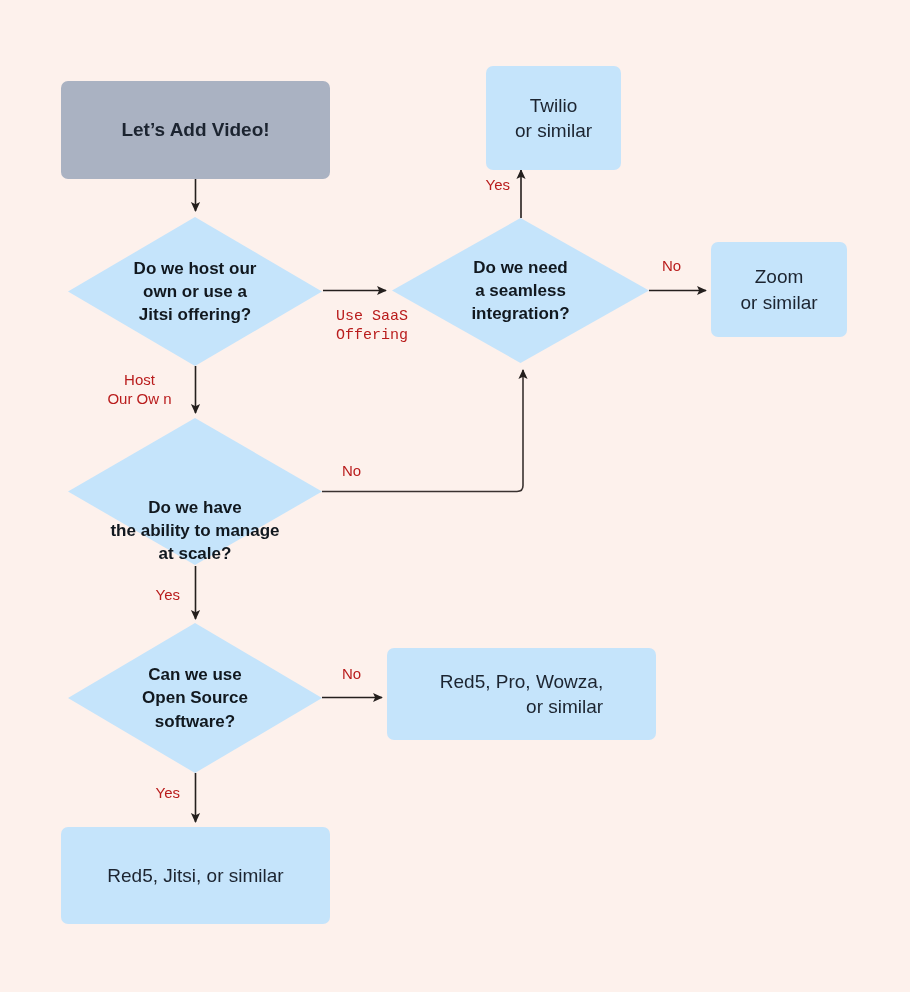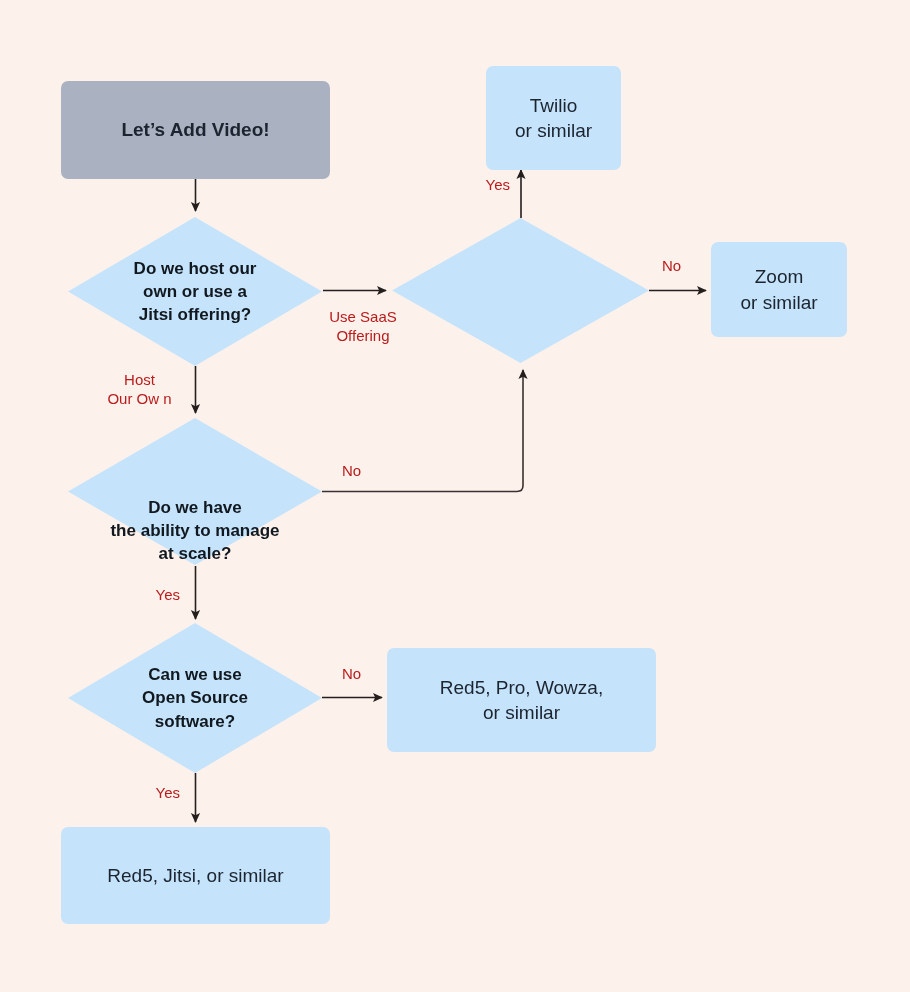--- a/index.html
+++ b/index.html
@@ -78,21 +78,21 @@
     white-space: pre-line;
   }
   .edge-label {
     position: absolute;
     font-size: 15px;
     color: #b91c1c;
     line-height: 1.28;
     white-space: pre-line;
     font-weight: 400;
   }
-  .el-right { text-align: center; }
+  .el-right { text-align: right; font-family: Liberation Mono, monospace; }
   .el-rightal { text-align: center; }
 </style>
 </head>
 <body>
 
 <div id="canvas">
 
   <svg class="edges" viewBox="0 0 910 992" xmlns="http://www.w3.org/2000/svg">
     <defs>
       <marker id="arrow" viewBox="0 0 10 10" refX="8.6" refY="5" markerWidth="7" markerHeight="7" orient="auto-start-reverse">
@@ -125,20 +125,23 @@
 
   <div class="node diamond" style="left:68px; top:217px; width:254px; height:149px;">
     <div class="dshape"></div>
     <span class="label">Do we host our
 own or use  a
 Jitsi offering?</span>
   </div>
 
   <div class="node diamond" style="left:392px; top:218px; width:257px; height:145px;">
     <div class="dshape"></div>
+    <span class="label">Do we need
+a seamless
+integration?</span>
   </div>
 
   <div class="node box blue-box" style="left:454px; top:66px; width:135px; height:104px;margin-left:32px;">
     <span class="label">Twilio
 or similar</span>
   </div>
 
   <div class="node box blue-box" style="left:711px; top:242px; width:136px; height:95px;">
     <span class="label">Zoom
 or similar</span>
@@ -151,21 +154,21 @@
 at scale?</span>
   </div>
 
   <div class="node diamond" style="left:68px; top:623px; width:254px; height:150px;">
     <div class="dshape"></div>
     <span class="label">Can we use
 Open Source
 software?</span>
   </div>
 
-  <div class="node box blue-box" style="left:387px; top:648px; width:269px; height:104px;">
+  <div class="node box blue-box" style="left:387px; top:648px; width:269px; height:92px;text-align:right;">
     <span class="label">Red5, Pro, Wowza,
 or similar</span>
   </div>
 
   <div class="node box blue-box" style="left:61px; top:827px; width:269px; height:97px;">
     <span class="label">Red5, Jitsi, or similar</span>
   </div>
 
   <div class="edge-label el-right" style="left:318px; top:307px; width:90px;">Use SaaS
 Offering</div>

